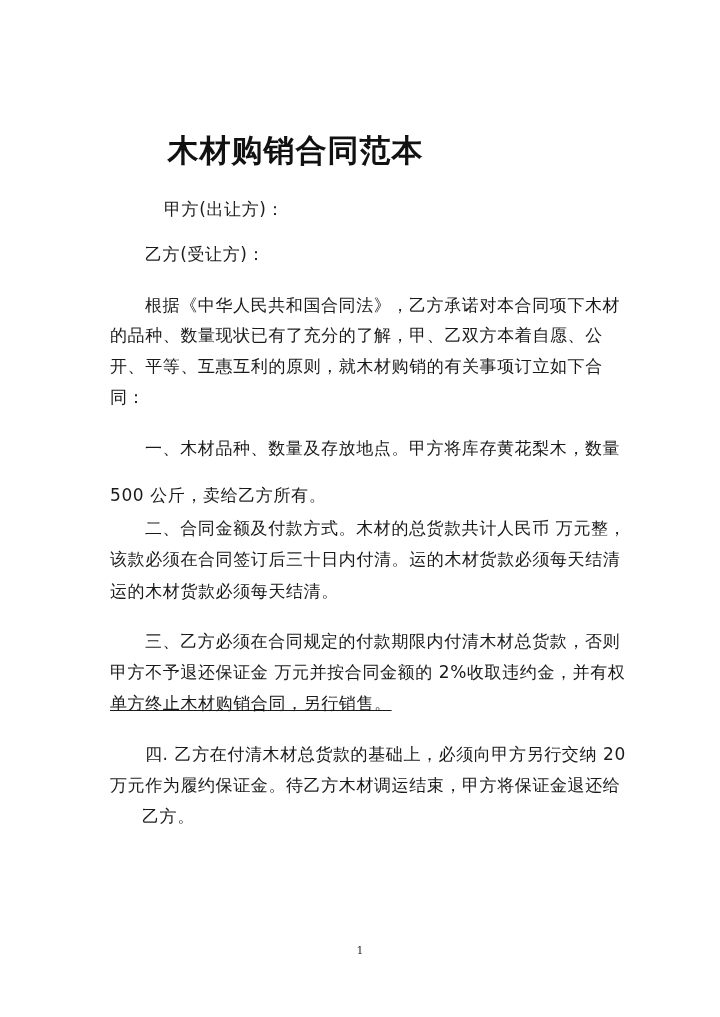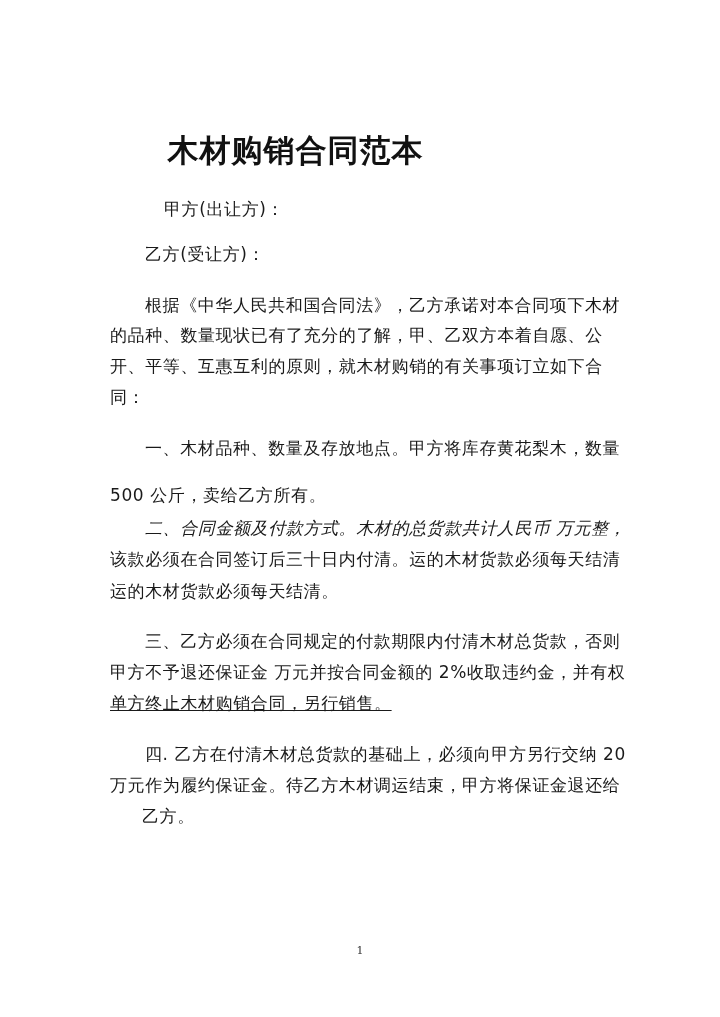--- a/index.html
+++ b/index.html
@@ -64,21 +64,21 @@
     <div class="line" style="left:110px; top:355px;">开、平等、互惠互利的原则，就木材购销的有关事项订立如下合</div>
     <div class="line" style="left:110px; top:386px;">同：</div>
   </div>
 
   <div>
     <div class="line" style="left:145px; top:437px;">一、木材品种、数量及存放地点。甲方将库存黄花梨木，数量</div>
     <div class="line" style="left:110px; top:468px;margin-top:16px;">500 公斤，卖给乙方所有。</div>
   </div>
 
   <div>
-    <div class="line" style="left:145px; top:517px;font-style:italic;">二、合同金额及付款方式。木材的总货款共计人民币  万元整，</div>
+    <div class="line" style="left:145px; top:517px;">二、合同金额及付款方式。木材的总货款共计人民币  万元整，</div>
     <div class="line" style="left:110px; top:548px;">该款必须在合同签订后三十日内付清。运的木材货款必须每天结清</div>
     <div class="line" style="left:110px; top:580px;">运的木材货款必须每天结清。</div>
   </div>
 
   <div>
     <div class="line" style="left:145px; top:630px;">三、乙方必须在合同规定的付款期限内付清木材总货款，否则</div>
     <div class="line" style="left:110px; top:661px;">甲方不予退还保证金  万元并按合同金额的 2%收取违约金，并有权</div>
     <div class="line" style="left:110px; top:692px;text-decoration:underline;">单方终止木材购销合同，另行销售。</div>
   </div>
 

